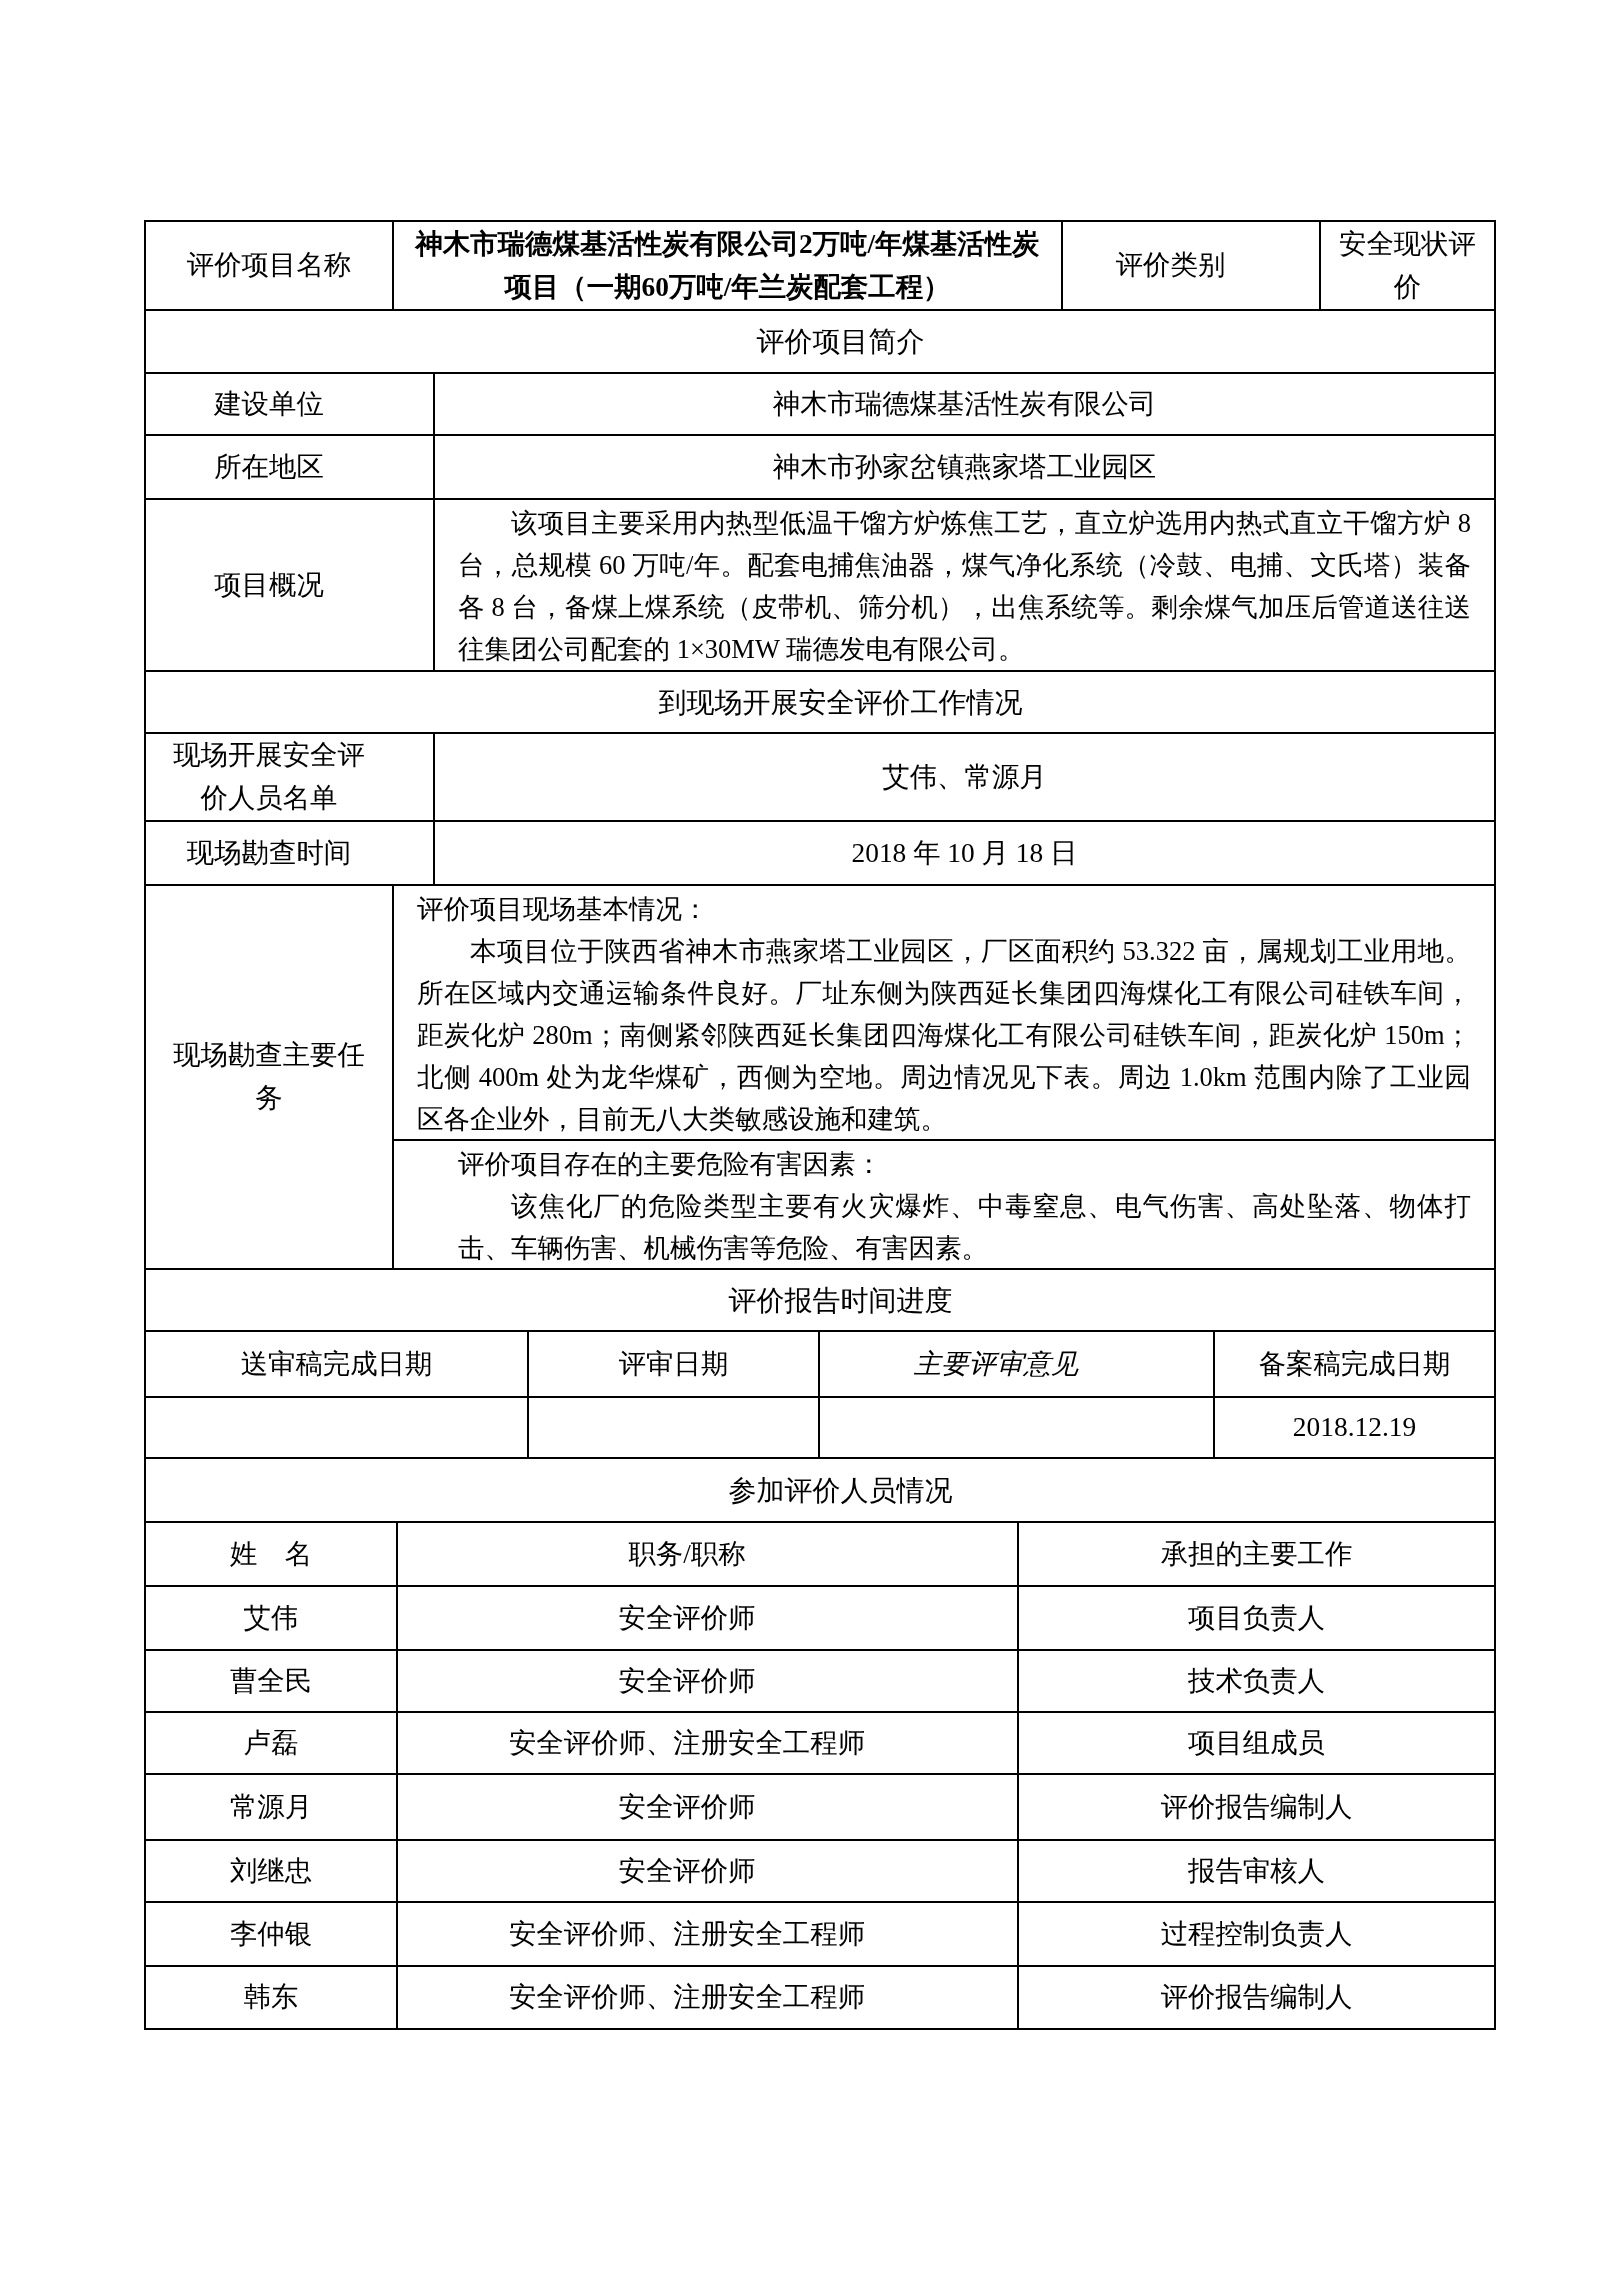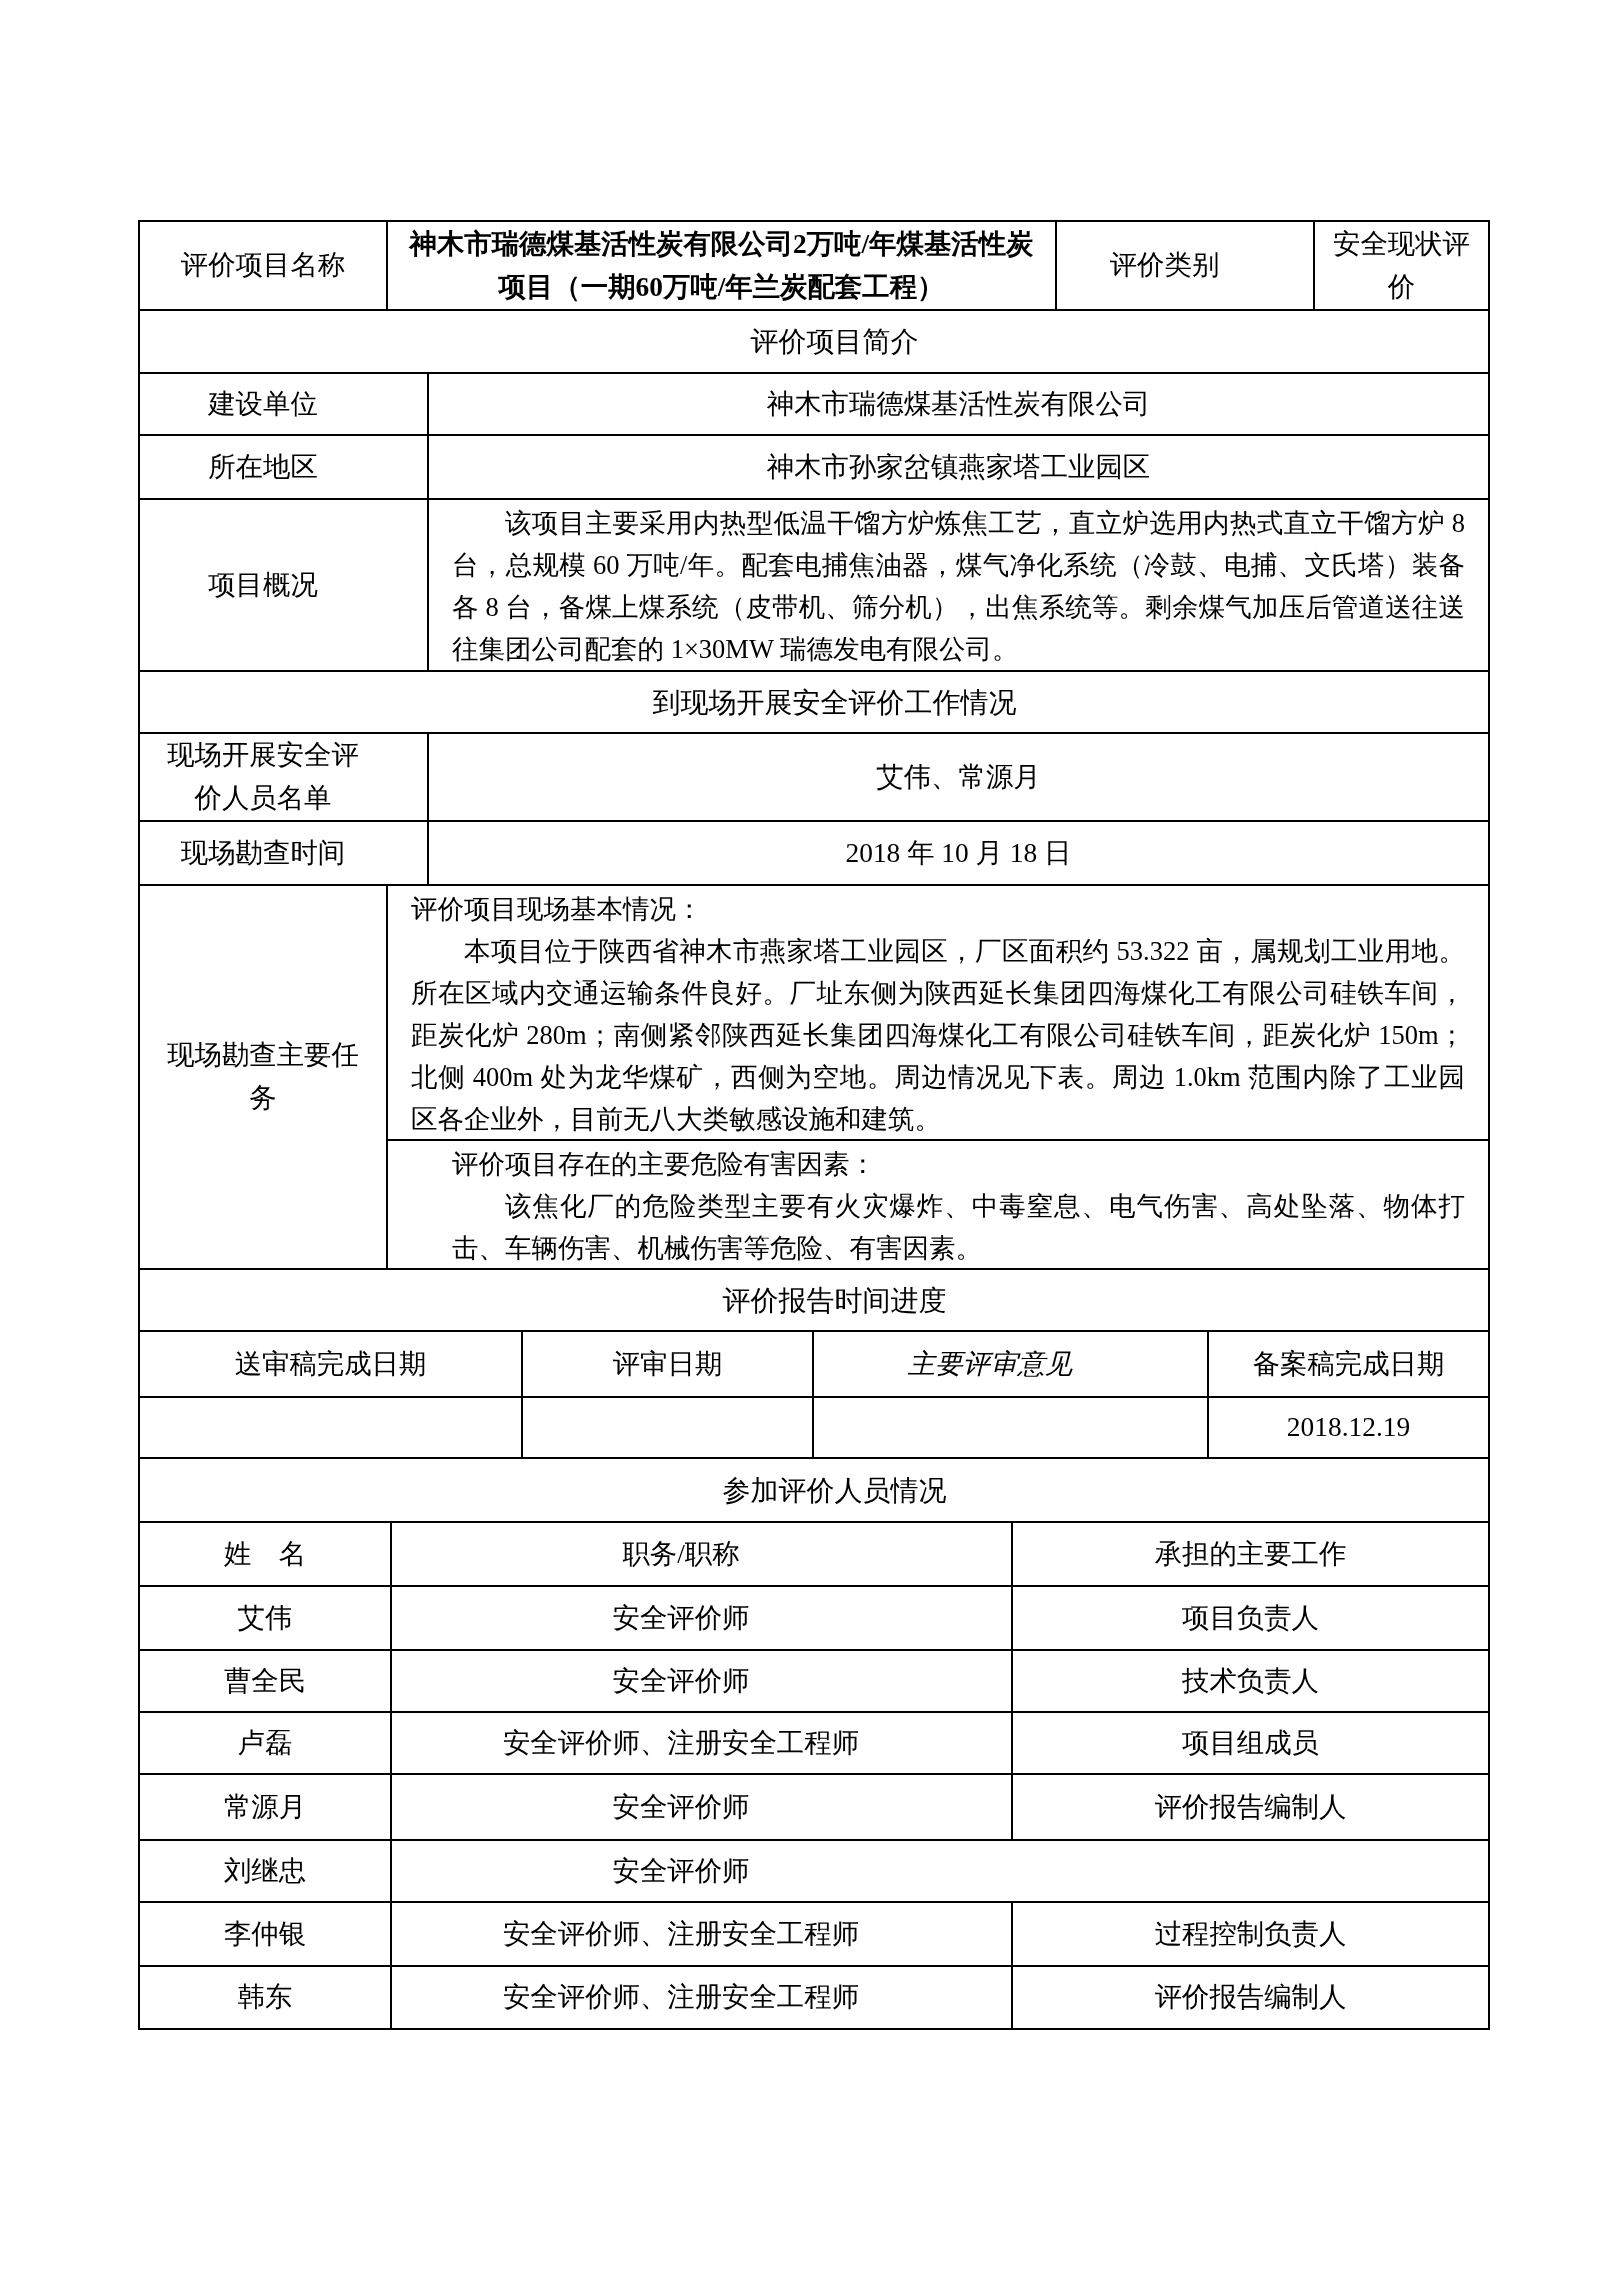--- a/index.html
+++ b/index.html
@@ -7,21 +7,21 @@
   .page {
     position:relative;
     width:1621px; height:2293px;
     background:#ffffff;
     margin:0 auto;
     font-family:"Liberation Serif","DejaVu Serif",serif;
     color:#000;
   }
   .tbl {
     position:absolute;
-    left:138px; top:220px;
+    left:144px; top:220px;
     width:1352px;
     border:2.9px solid #000;
     display:flex;
     flex-direction:column;
     font-size:27.4px;
   }
   .row { display:flex; width:100%; }
   .row + .row { border-top:2px solid #000; }
   .cell {
     display:flex;
@@ -161,20 +161,21 @@
       <div class="cell flex1">项目组成员</div>
     </div>
     <div class="row" style="height:66px">
       <div class="cell w-p1">常源月</div>
       <div class="cell w-p2">安全评价师</div>
       <div class="cell flex1">评价报告编制人</div>
     </div>
     <div class="row" style="height:62px">
       <div class="cell w-p1">刘继忠</div>
       <div class="cell w-p2">安全评价师</div>
+      <div class="cell flex1">报告审核人</div>
     </div>
     <div class="row" style="height:64px">
       <div class="cell w-p1">李仲银</div>
       <div class="cell w-p2">安全评价师、注册安全工程师</div>
       <div class="cell flex1">过程控制负责人</div>
     </div>
     <div class="row" style="height:63px">
       <div class="cell w-p1">韩东</div>
       <div class="cell w-p2">安全评价师、注册安全工程师</div>
       <div class="cell flex1">评价报告编制人</div>

